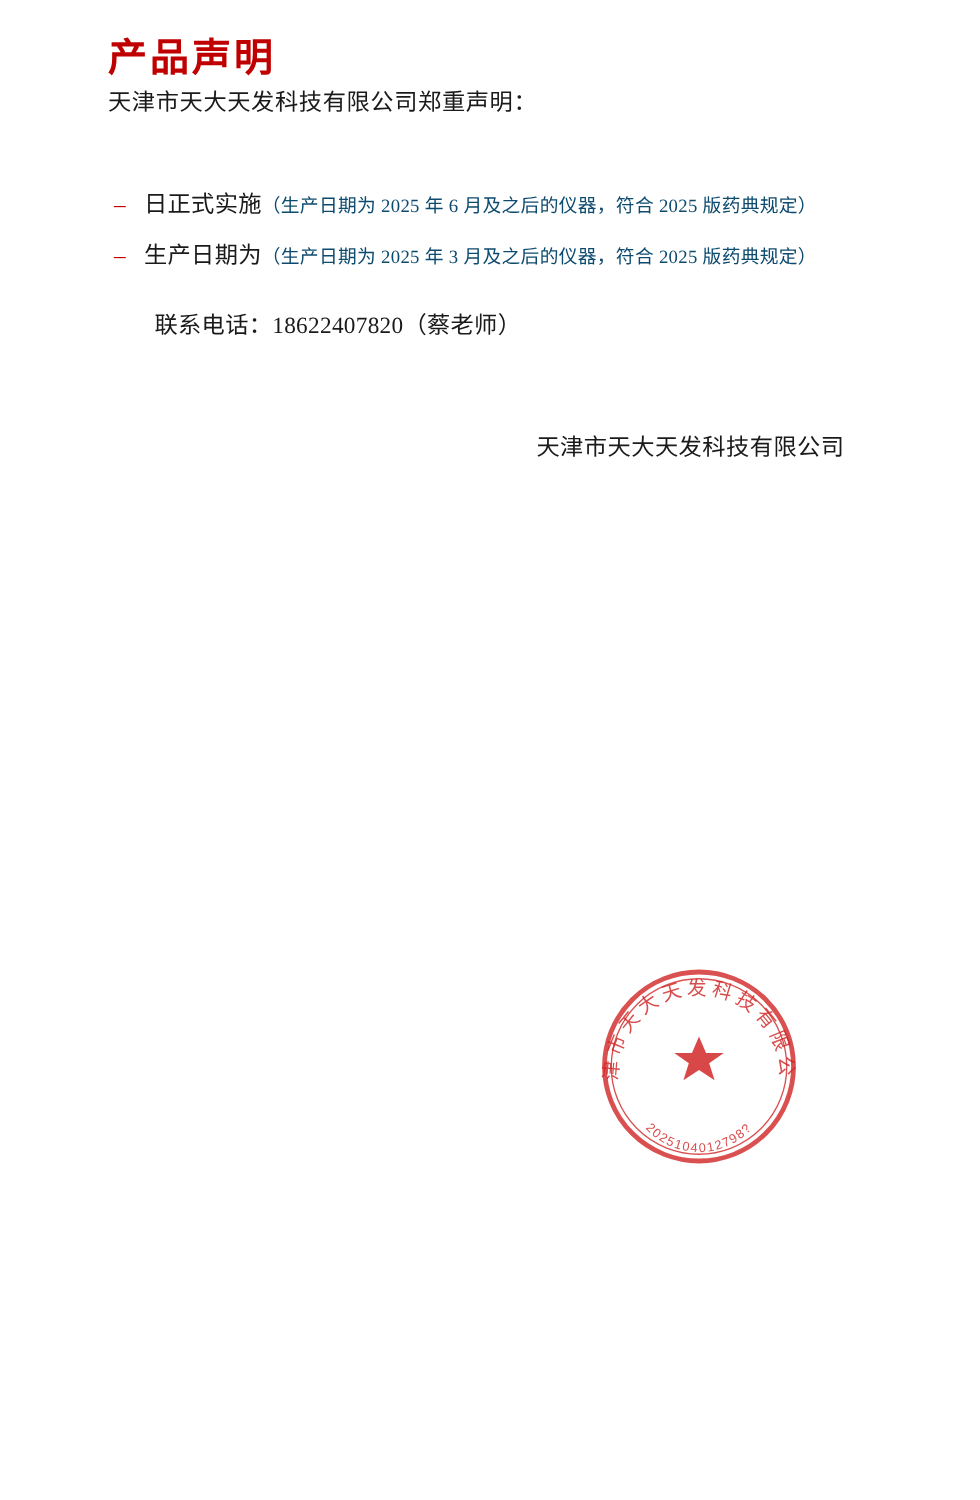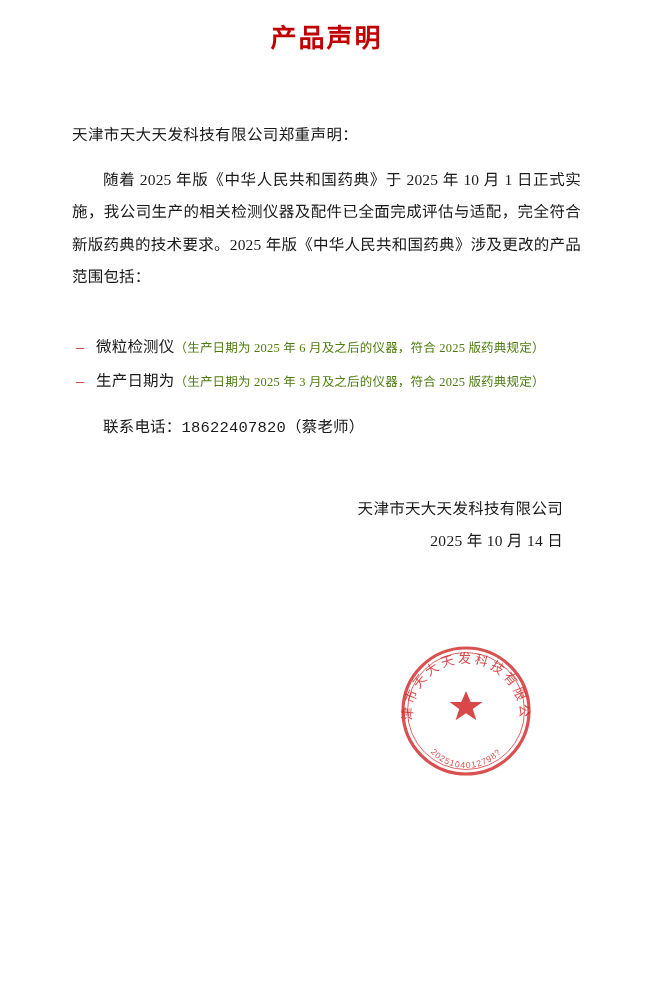--- a/index.html
+++ b/index.html
@@ -16,30 +16,28 @@
     overflow: hidden;
   }
   .page {
     position: relative;
     width: 653px;
     height: 1000px;
     box-sizing: border-box;
     padding: 0 72px;
   }
   .doc-title {
-    text-align: center;
     color: #c00000;
     font-size: 26px;
     font-weight: bold;
     letter-spacing: 2px;
     margin-bottom: 0;
     font-family: "Liberation Serif", "DejaVu Serif", serif;
   }
   .intro {
-    margin-top: 66px;
     font-size: 15.5px;
     line-height: 1.9;
     letter-spacing: 0.4px;
   }
   .para {
     margin-top: 14px;
     font-size: 15.5px;
     line-height: 2.1;
     text-align: justify;
     text-indent: 2em;
@@ -58,33 +56,32 @@
   .list-item .dash {
     position: absolute;
     left: 4px;
     top: 0;
     color: #c00000;
   }
   .item-name {
     color: #1a1a1a;
   }
   .item-note {
-    color: #4d7c0f;
+    color: #0c4a6e;
     font-size: 12.5px;
   }
   .para2 {
     margin-top: 24px;
   }
   .contact {
     margin-top: 14px;
     font-size: 15.5px;
     line-height: 2.1;
     text-indent: 2em;
     letter-spacing: 0.2px;
-    font-family: Liberation Mono, monospace;
   }
   .signature {
     margin-top: 48px;
     text-align: right;
     padding-right: 18px;
   }
   .sig-line {
     font-size: 15.5px;
     line-height: 2.1;
     letter-spacing: 0.3px;
@@ -102,37 +99,35 @@
 </style>
 </head>
 <body>
 
 <div class="page">
 
   <h1 class="doc-title">产品声明</h1>
 
   <div class="intro">天津市天大天发科技有限公司郑重声明：</div>
 
-  <div class="para">随着 2025 年版《中华人民共和国药典》于 2025 年 10 月 1 日正式实施，我公司生产的相关检测仪器及配件已全面完成评估与适配，完全符合新版药典的技术要求。2025 年版《中华人民共和国药典》涉及更改的产品范围包括：</div>
 
   <div class="list-block">
     <div class="list-item">
-      <span class="dash">–</span><span class="item-name">微粒检测仪</span><span class="item-note">（生产日期为 2025 年 6 月及之后的仪器，符合 2025 版药典规定）</span>
+      <span class="dash">–</span><span class="item-name">日正式实施</span><span class="item-note">（生产日期为 2025 年 6 月及之后的仪器，符合 2025 版药典规定）</span>
     </div>
     <div class="list-item">
       <span class="dash">–</span><span class="item-name">生产日期为</span><span class="item-note">（生产日期为 2025 年 3 月及之后的仪器，符合 2025 版药典规定）</span>
     </div>
   </div>
 
 
   <div class="contact">联系电话：18622407820（蔡老师）</div>
 
   <div class="signature">
     <div class="sig-line">天津市天大天发科技有限公司</div>
-    <div class="sig-line">2025 年 10 月 14 日</div>
   </div>
 
   <div class="seal">
     <svg width="148" height="148" viewBox="0 0 148 148" xmlns="http://www.w3.org/2000/svg">
       <defs>
         <path id="sealArc" d="M 74,74 m -56,0 a 56,56 0 1,1 112,0" fill="none"></path>
         <path id="sealArcTop" d="M 20,80 a 54,54 0 1,1 108,0" fill="none"></path>
         <path id="sealArcBottom" d="M 33,108 a 48,48 0 0,0 82,0" fill="none"></path>
       </defs>
       <g opacity="0.78" fill="none" stroke="#d02020">

